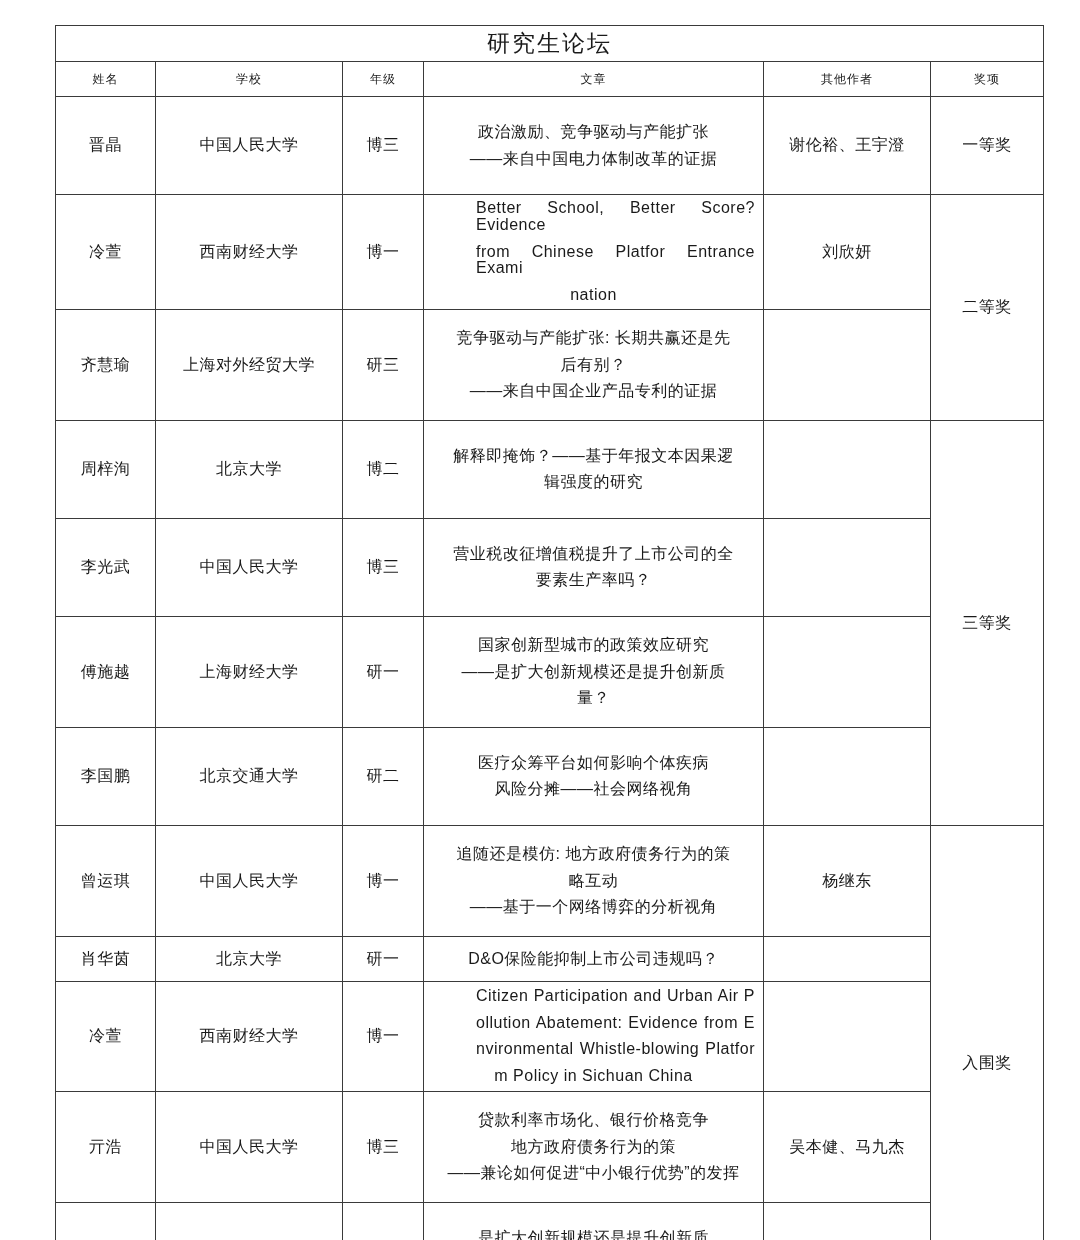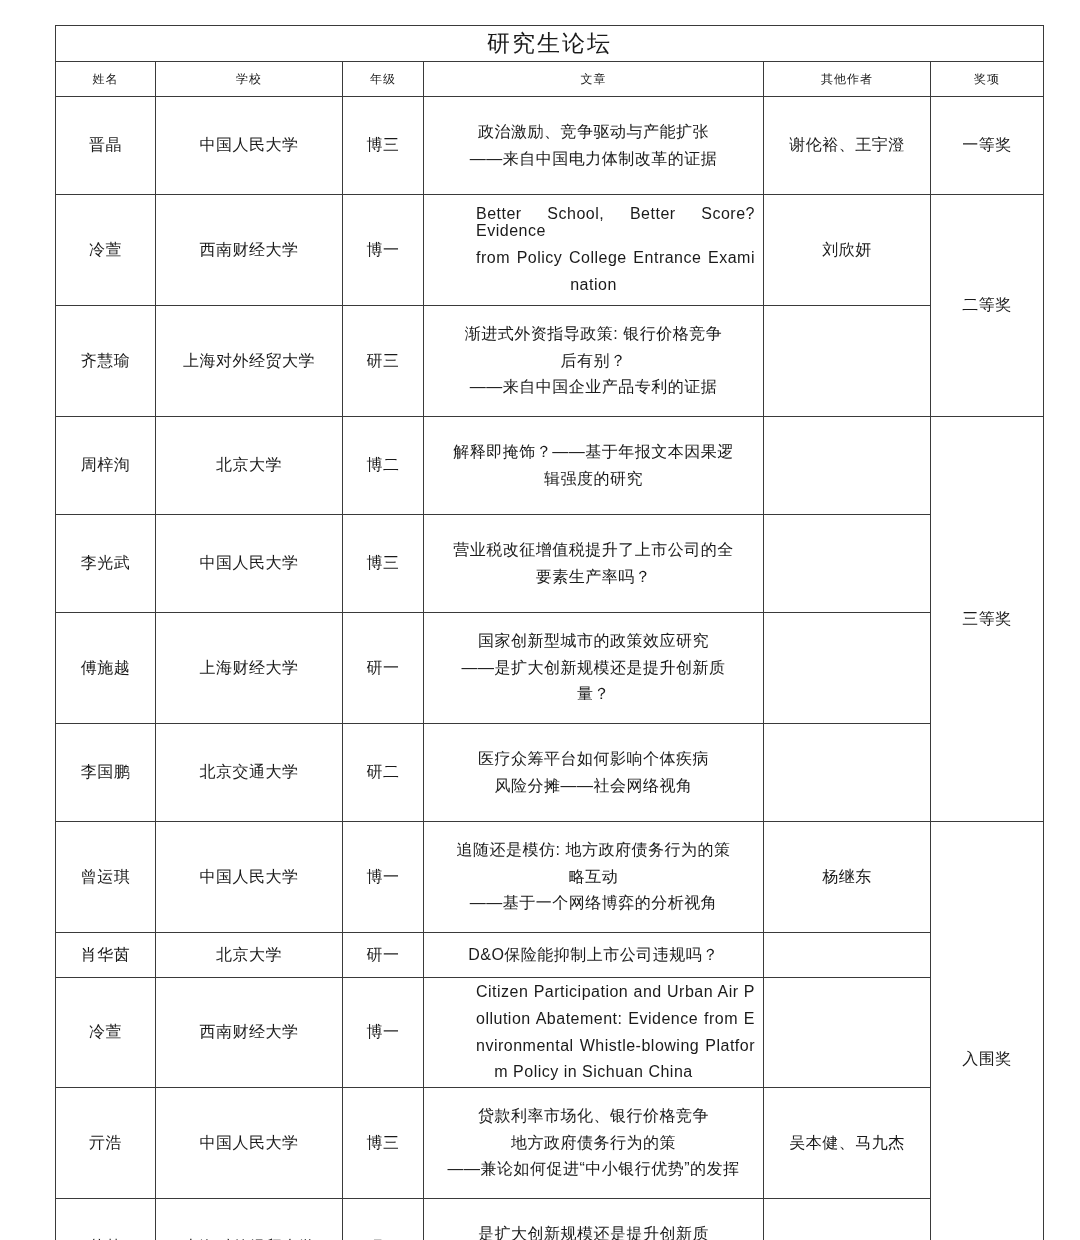--- a/index.html
+++ b/index.html
@@ -125,32 +125,32 @@
           </td>
           <td class="cell cell-others">谢伦裕、王宇澄</td>
           <td class="cell cell-award">一等奖</td>
         </tr>
         <tr class="r-tall2">
           <td class="cell cell-name">冷萱</td>
           <td class="cell cell-school">西南财经大学</td>
           <td class="cell cell-grade">博一</td>
           <td class="cell cell-paper">
             <span class="paper-line justify">Better School, Better Score? Evidence</span>
-            <span class="paper-line justify">from Policy College Entrance Exami</span>
+            <span class="paper-line justify">from Chinese Platfor Entrance Exami</span>
             <span class="paper-line last">nation</span>
           </td>
           <td class="cell cell-others">刘欣妍</td>
           <td class="cell cell-award" rowspan="2">二等奖</td>
         </tr>
         <tr class="r-tall2">
           <td class="cell cell-name">齐慧瑜</td>
           <td class="cell cell-school">上海对外经贸大学</td>
           <td class="cell cell-grade">研三</td>
           <td class="cell cell-paper">
-            <span class="paper-line last">渐进式外资指导政策: 银行价格竞争</span>
+            <span class="paper-line last">竞争驱动与产能扩张: 长期共赢还是先</span>
             <span class="paper-line last">后有别？</span>
             <span class="paper-line last">——来自中国企业产品专利的证据</span>
           </td>
           <td class="cell cell-others"></td>
         </tr>
         <tr class="r-tall1">
           <td class="cell cell-name">周梓洵</td>
           <td class="cell cell-school">北京大学</td>
           <td class="cell cell-grade">博二</td>
           <td class="cell cell-paper">

